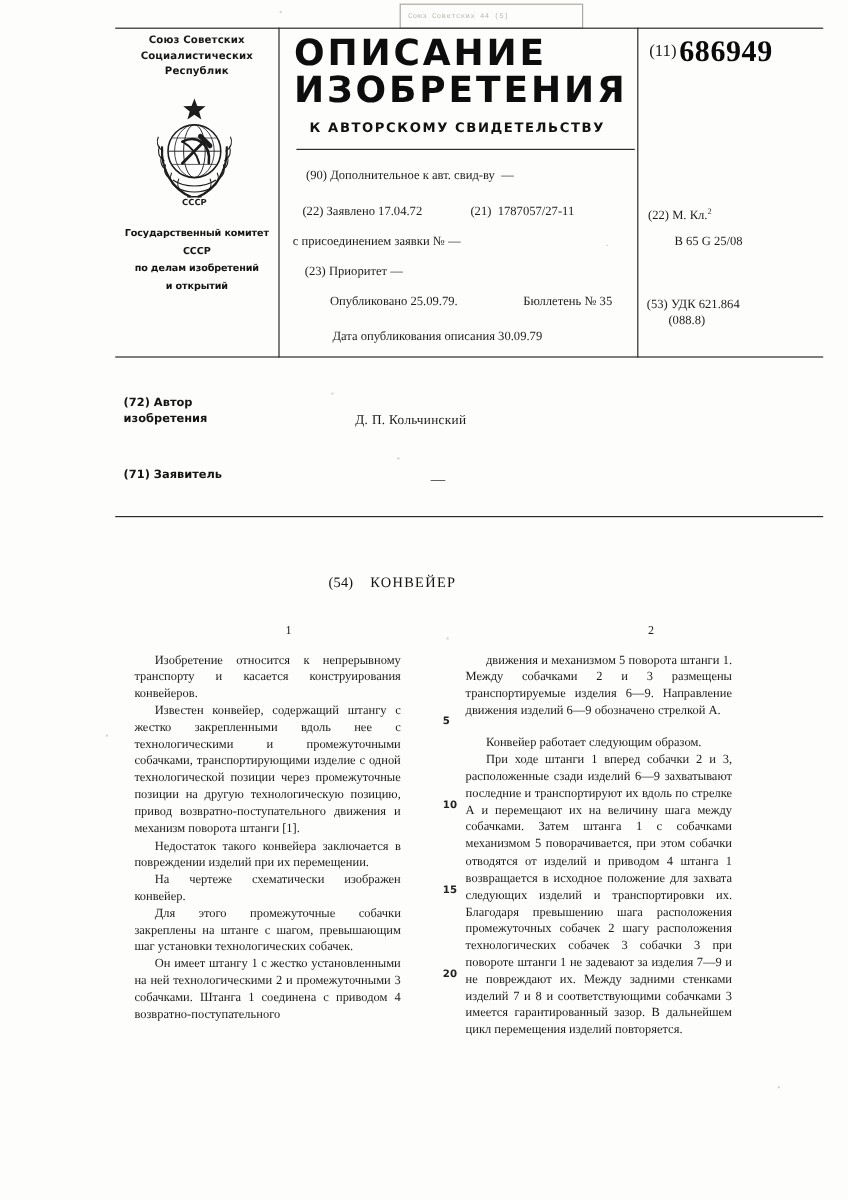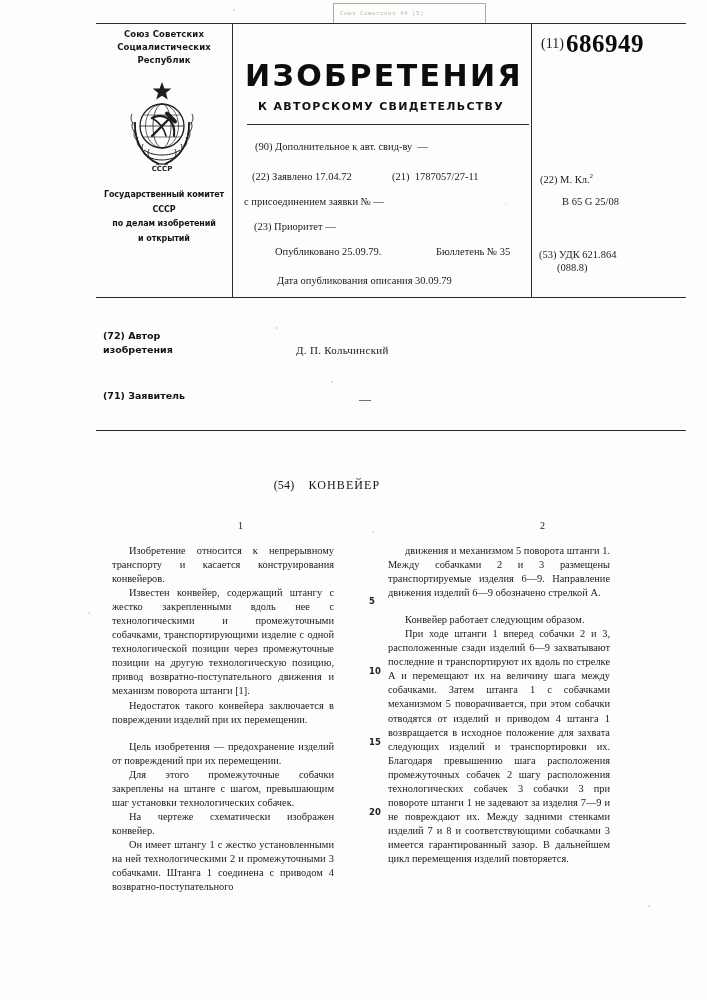--- a/index.html
+++ b/index.html
@@ -327,20 +327,21 @@
     </svg>
   </div>
 
   <div class="committee">
     <div>Государственный комитет</div>
     <div>СССР</div>
     <div>по делам изобретений</div>
     <div>и открытий</div>
   </div>
 
+  <div class="title-opisanie">ОПИСАНИЕ</div>
   <div class="title-izobret">ИЗОБРЕТЕНИЯ</div>
   <div class="subtitle-k-avt">К АВТОРСКОМУ СВИДЕТЕЛЬСТВУ</div>
   <div class="center-rule"></div>
 
   <div class="bib bib-61">(90) Дополнительное к авт. свид-ву  —</div>
   <div class="bib bib-22">(22) Заявлено 17.04.72</div>
   <div class="bib bib-21">(21)  1787057/27-11</div>
   <div class="bib bib-pris">с присоединением заявки № —</div>
   <div class="bib bib-23">(23) Приоритет —</div>
   <div class="bib bib-opub">Опубликовано 25.09.79.</div>
@@ -367,23 +368,22 @@
     <span class="code">(54)</span><span>КОНВЕЙЕР</span>
   </div>
 
   <div class="col-num col-num-1">1</div>
   <div class="col-num col-num-2">2</div>
 
   <div class="body-col left">
     <p>Изобретение относится к непрерывному транспорту и касается конструирования конвейеров.</p>
     <p>Известен конвейер, содержащий штангу с жестко закрепленными вдоль нее с технологическими и промежуточными собачками, транспортирующими изделие с одной технологической позиции через промежуточные позиции на другую технологическую позицию, привод возвратно-поступательного движения и механизм поворота штанги [1].</p>
     <p>Недостаток такого конвейера заключается в повреждении изделий при их перемещении.</p>
-    <p class="gap">Цель изобретения — предохранение изделий от повреждений при их перемещении.</p>
+    <p>На чертеже схематически изображен конвейер.</p>
     <p>Для этого промежуточные собачки закреплены на штанге с шагом, превышающим шаг установки технологических собачек.</p>
-    <p>На чертеже схематически изображен конвейер.</p>
     <p>Он имеет штангу 1 с жестко установленными на ней технологическими 2 и промежуточными 3 собачками. Штанга 1 соединена с приводом 4 возвратно-поступательного</p>
   </div>
 
   <div class="body-col right">
     <p>движения и механизмом 5 поворота штанги 1. Между собачками 2 и 3 размещены транспортируемые изделия 6—9. Направление движения изделий 6—9 обозначено стрелкой А.</p>
     <p class="gap">Конвейер работает следующим образом.</p>
     <p>При ходе штанги 1 вперед собачки 2 и 3, расположенные сзади изделий 6—9 захватывают последние и транспортируют их вдоль по стрелке А и перемещают их на величину шага между собачками. Затем штанга 1 с собачками механизмом 5 поворачивается, при этом собачки отводятся от изделий и приводом 4 штанга 1 возвращается в исходное положение для захвата следующих изделий и транспортировки их. Благодаря превышению шага расположения промежуточных собачек 2 шагу расположения технологических собачек 3 собачки 3 при повороте штанги 1 не задевают за изделия 7—9 и не повреждают их. Между задними стенками изделий 7 и 8 и соответствующими собачками 3 имеется гарантированный зазор. В дальнейшем цикл перемещения изделий повторяется.</p>
   </div>
 
   <div class="line-no" style="top:596px">5</div>

